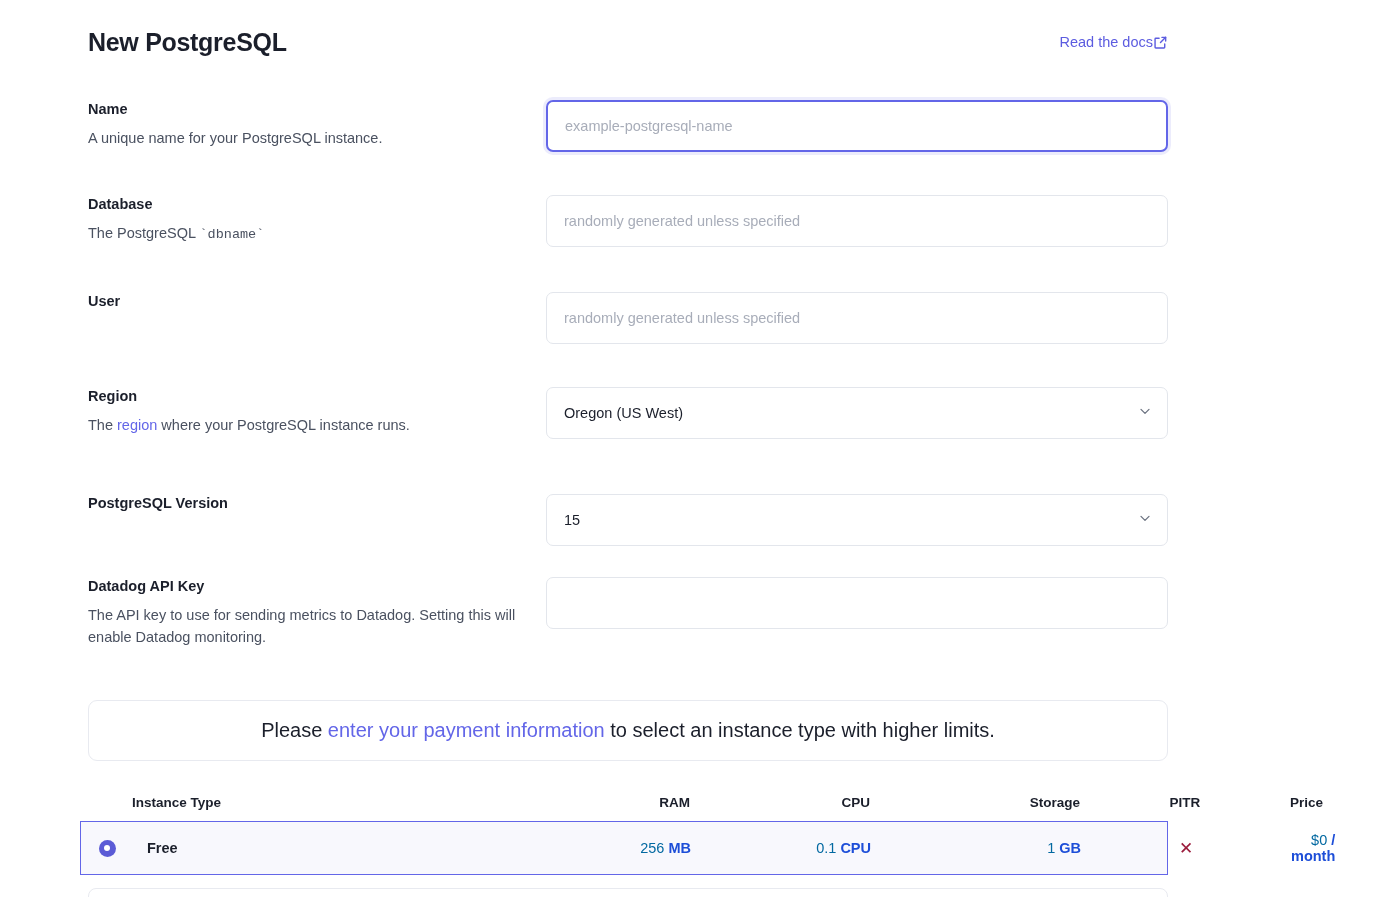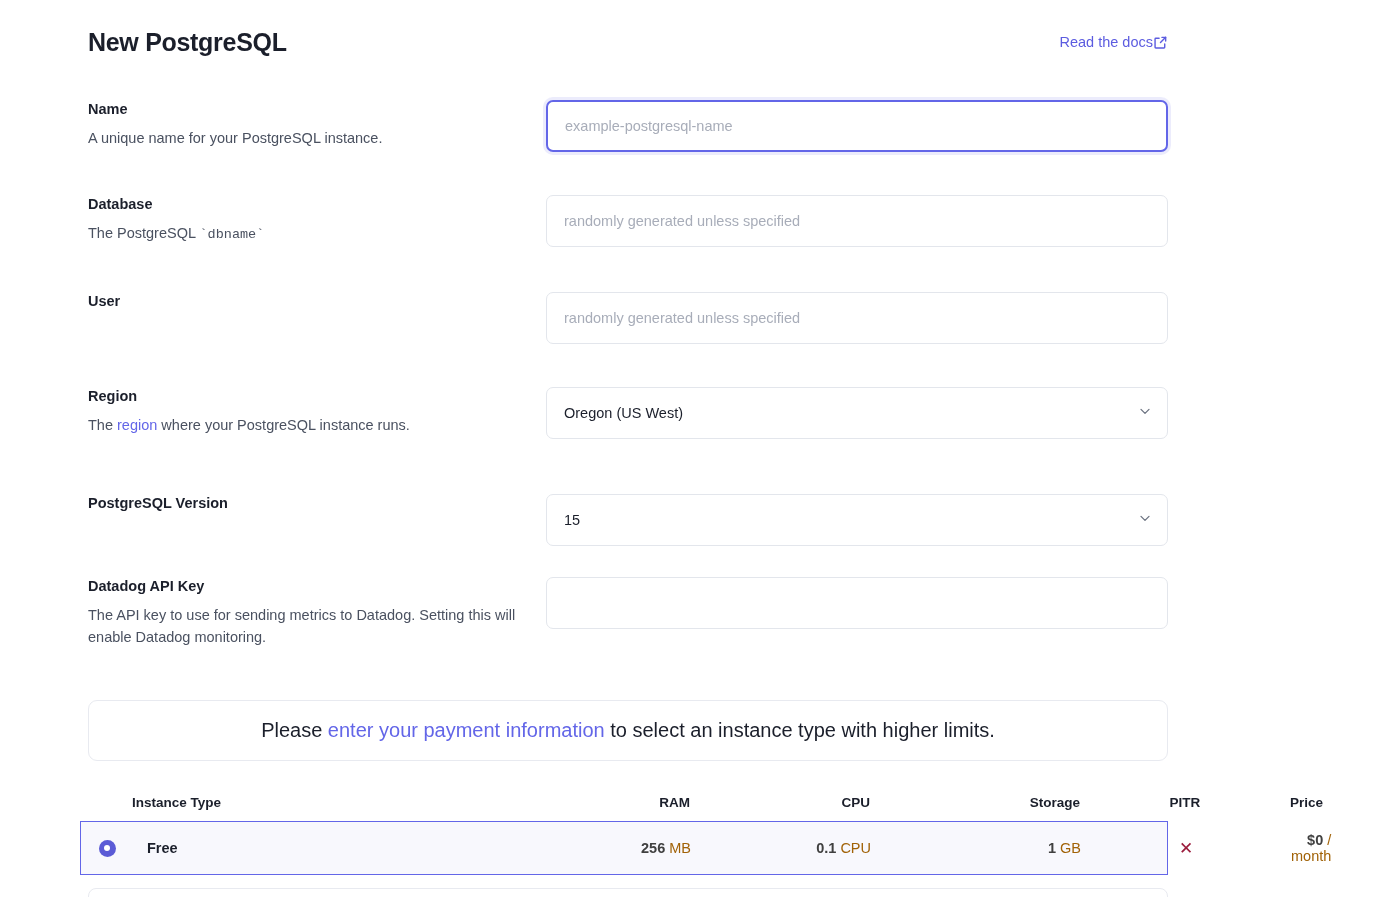--- a/index.html
+++ b/index.html
@@ -192,22 +192,22 @@
   .radio {
     width: 17px; height: 17px;
     border-radius: 50%;
     background: #5b5bd6;
     display: flex; align-items: center; justify-content: center;
     cursor: pointer;
   }
   .radio .dot { width: 6px; height: 6px; border-radius: 50%; background: #ffffff; }
 
   .plan-name { font-weight: 700; color: #1b1f2b; font-size: 14.5px; }
-  .num { font-weight: 700; color: #404040; }
-  .unit { color: #a16207; font-weight: 400; }
+  .num { font-weight: 400; color: #0369a1; }
+  .unit { color: #1d4ed8; font-weight: 700; }
   .x-mark { color: #9b1c3c; font-size: 17px; line-height: 1; }
 
   .plan-row.partial {
     position: absolute;
     left: 40px;
     right: 40px;
     top: 888px;
     height: 54px;
     background: #ffffff;
     border: 1px solid #e8eaf0;

